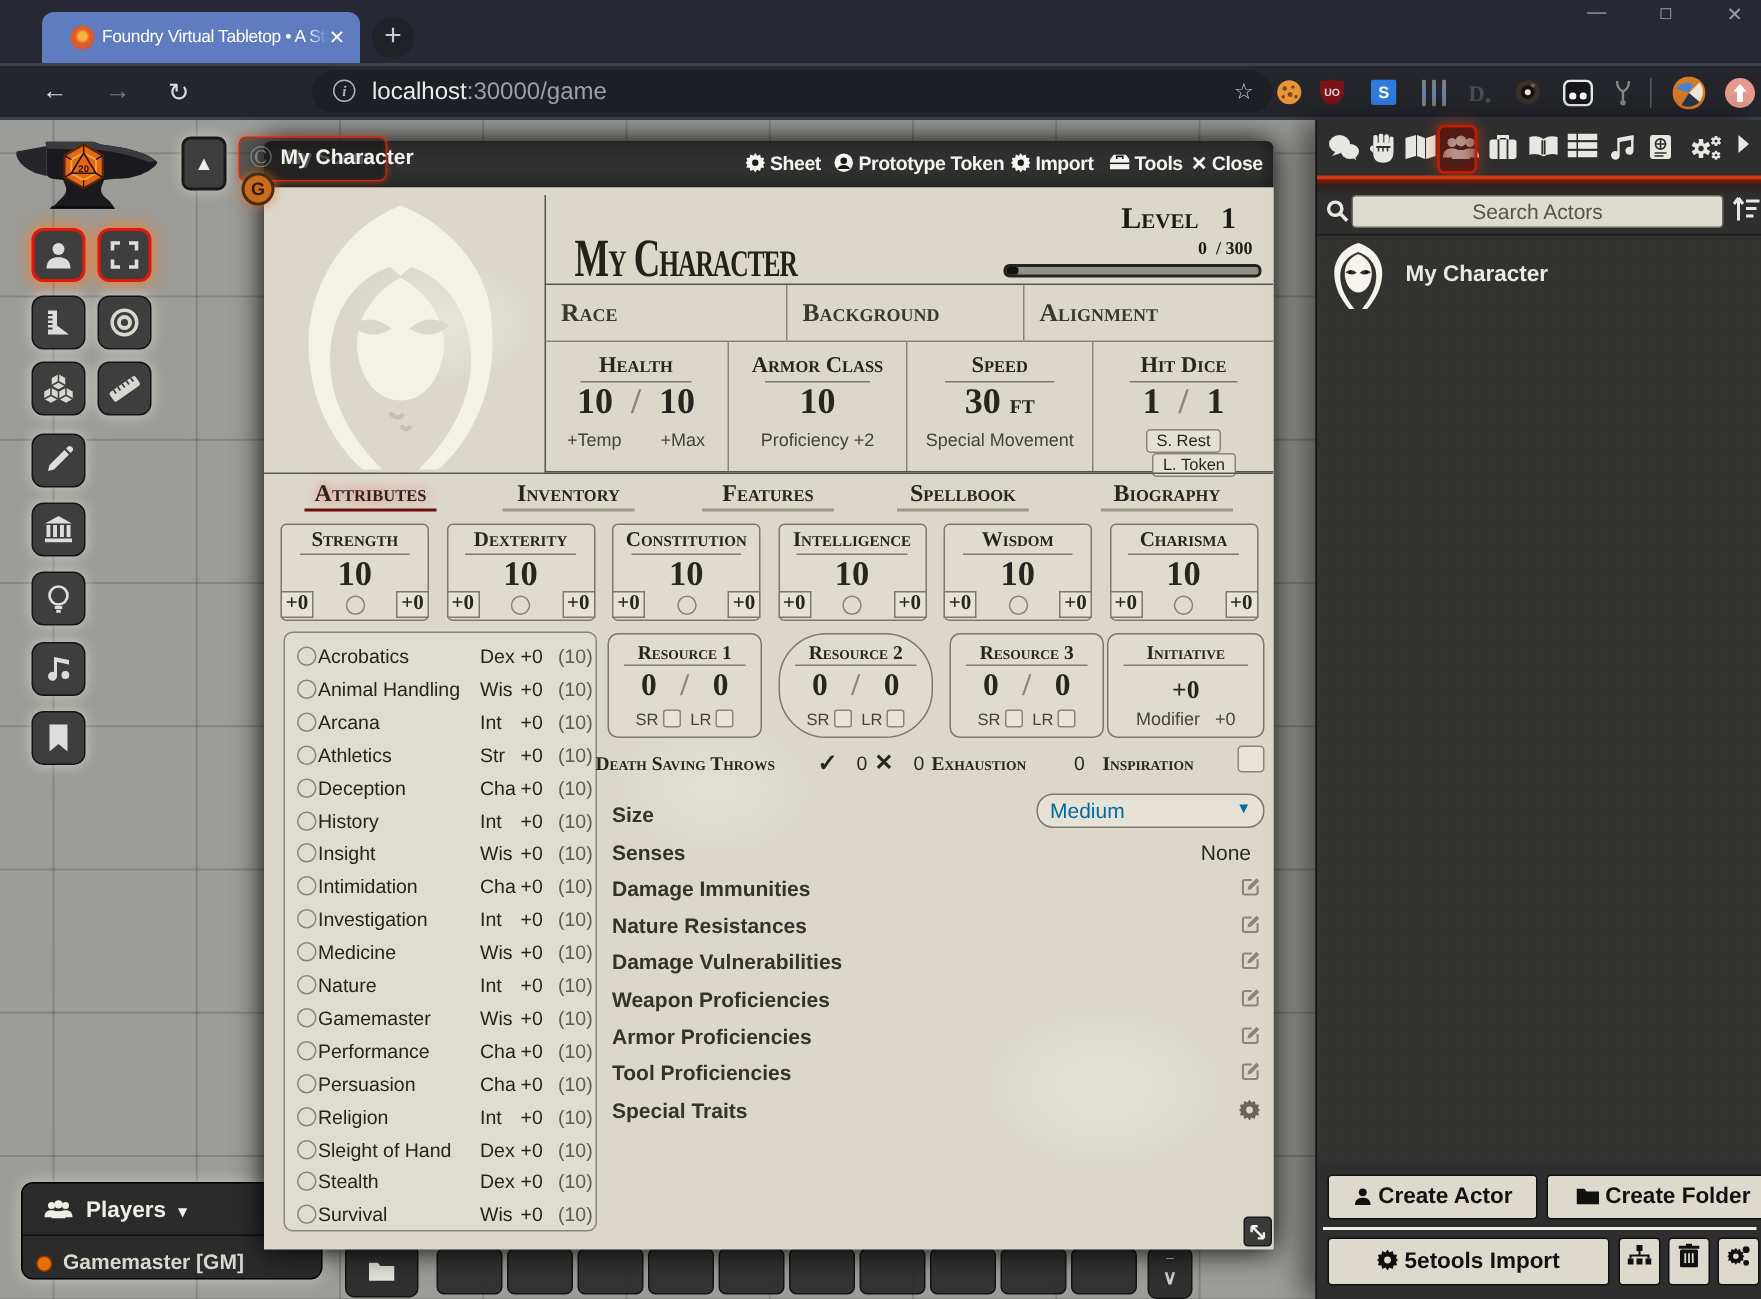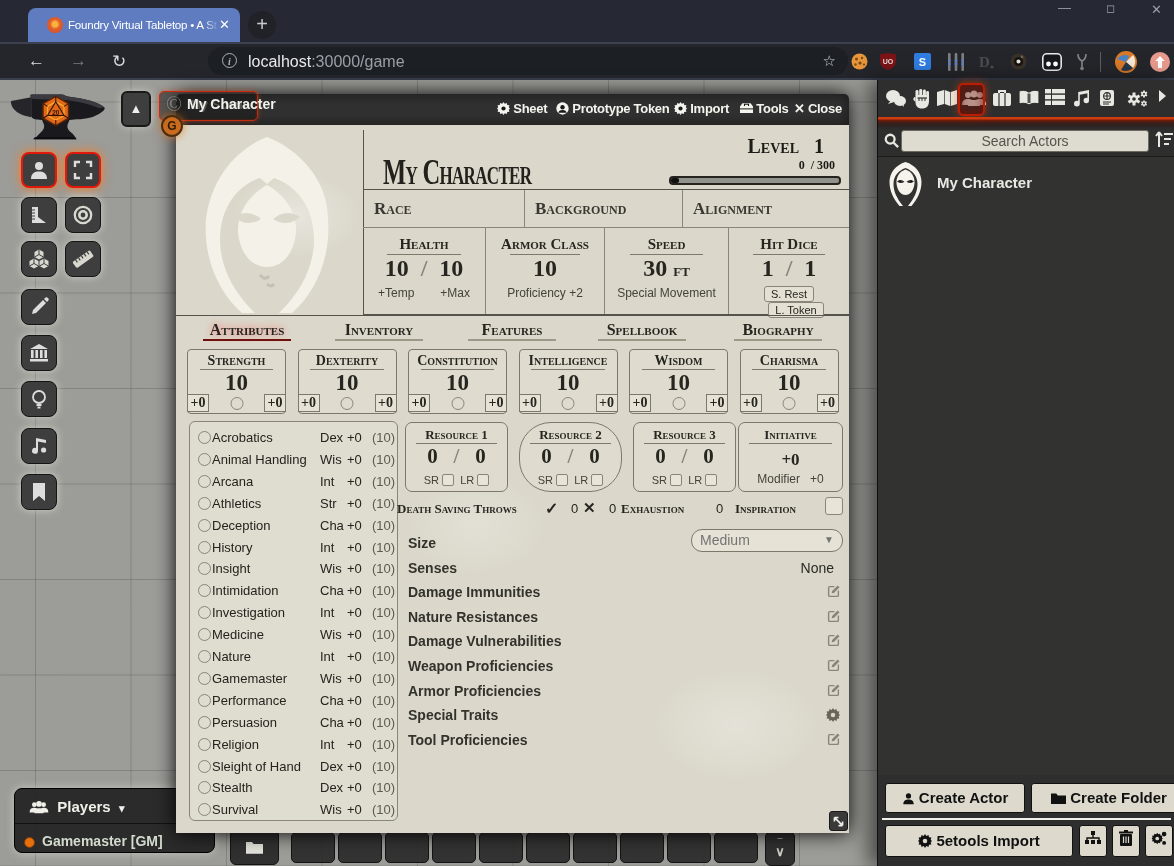--- a/index.html
+++ b/index.html
@@ -126,21 +126,21 @@
 .cbx { display:inline-block; width:12px; height:12px; background:#e8e5d8; border:1px solid #8a857a; border-radius:2px; vertical-align:-2px; }
 
 
 #death { position:absolute; left:221px; top:376px; width:452px; height:22px; font-size:13px; color:#26251f; }
 
 
 #traits { position:absolute; left:232px; top:407px; width:435px; }
 .trow { position:relative; height:24.6px; }
 .trow .lb { position:absolute; left:0; top:3px; font-weight:bold; font-size:14px; color:#33322c; }
 .trow .ed { position:absolute; right:3px; top:4px; color:#7a756a; font-size:12px; }
-#sizesel { position:absolute; right:0px; top:-3px; width:152px; height:23px; background:#e6e3d6; border:1px solid #7d786c; border-radius:11px; font-size:14px; color:#737373; padding:2px 8px; }
+#sizesel { position:absolute; right:0px; top:-3px; width:152px; height:23px; background:#e6e3d6; border:1px solid #7d786c; border-radius:11px; font-size:14px; color:#0369a1; padding:2px 8px; }
 
 
 #rsz { position:absolute; right:1px; bottom:1px; width:19px; height:20px; background:#3a3a3a; border:1px solid #191919; border-radius:3px; color:#eee; text-align:center; }
 
 
 #sidebar { position:absolute; left:877px; top:0; width:297px; height:786px; background:#2e2e2e; border-left:1px solid #101010; box-shadow:-9px 0 18px rgba(0,0,0,0.5); }
 #stabs { position:absolute; left:0; top:0; width:100%; height:38px; }
 #sdivider { position:absolute; left:0; top:37px; width:100%; height:13px; background:linear-gradient(to bottom, #cf3c10 0 2px, #761c06 3px, rgba(70,14,4,0.5) 6px, rgba(40,8,2,0.25) 9px, transparent 13px); }
 #ssearch { position:absolute; left:0; top:46px; width:100%; height:30px; }
 #ssearch input { position:absolute; left:23px; top:4px; width:248px; height:22px; background:#dedbd0; border:1px solid #6e6a60; border-radius:3px; text-align:center; font-size:14px; color:#55534b; font-family:"Liberation Sans",sans-serif; }
@@ -548,31 +548,31 @@
               </svg></div>
           </div>
           <div class="trow">
             <div class="lb">Armor Proficiencies</div>
             <div class="ed"><svg width="13" height="13" viewBox="0 0 14 14">
                 <path d="M1 3 Q1 1 3 1 H8 V2.5 H3 Q2.5 2.5 2.5 3 V11 Q2.5 11.5 3 11.5 H11 Q11.5 11.5 11.5 11 V6 H13 V11 Q13 13 11 13 H3 Q1 13 1 11 Z" fill="#8a857a"></path>
                 <path d="M5.5 6.5 L11.5 0.5 L13.5 2.5 L7.5 8.5 L5 9 Z" fill="#8a857a"></path>
               </svg></div>
           </div>
           <div class="trow">
+            <div class="lb">Tool Proficiencies</div>
+            <div class="ed"><svg width="13" height="13" viewBox="0 0 14 14">
+                <path d="M1 3 Q1 1 3 1 H8 V2.5 H3 Q2.5 2.5 2.5 3 V11 Q2.5 11.5 3 11.5 H11 Q11.5 11.5 11.5 11 V6 H13 V11 Q13 13 11 13 H3 Q1 13 1 11 Z" fill="#8a857a"></path>
+                <path d="M5.5 6.5 L11.5 0.5 L13.5 2.5 L7.5 8.5 L5 9 Z" fill="#8a857a"></path>
+              </svg></div>
+          </div>
+          <div class="trow">
             <div class="lb">Special Traits</div>
             <div class="ed"><svg width="14" height="14" viewBox="0 0 16 16">
                 <path d="M8 0 L9.5 2.2 L12 1.2 L12.6 3.8 L15.3 4 L14.5 6.6 L16 8 L14.5 9.4 L15.3 12 L12.6 12.2 L12 14.8 L9.5 13.8 L8 16 L6.5 13.8 L4 14.8 L3.4 12.2 L0.7 12 L1.5 9.4 L0 8 L1.5 6.6 L0.7 4 L3.4 3.8 L4 1.2 L6.5 2.2 Z" fill="#6a655b"></path>
                 <circle cx="8" cy="8" r="2.6" fill="#dbd8cb"></circle>
-              </svg></div>
-          </div>
-          <div class="trow">
-            <div class="lb">Tool Proficiencies</div>
-            <div class="ed"><svg width="13" height="13" viewBox="0 0 14 14">
-                <path d="M1 3 Q1 1 3 1 H8 V2.5 H3 Q2.5 2.5 2.5 3 V11 Q2.5 11.5 3 11.5 H11 Q11.5 11.5 11.5 11 V6 H13 V11 Q13 13 11 13 H3 Q1 13 1 11 Z" fill="#8a857a"></path>
-                <path d="M5.5 6.5 L11.5 0.5 L13.5 2.5 L7.5 8.5 L5 9 Z" fill="#8a857a"></path>
               </svg></div>
           </div>
         </div>
       <div id="rsz"><svg width="13" height="13" viewBox="0 0 16 16" style="margin-top:3px;">
             <path d="M3 3 L13 13 M3 3 L3 8 M3 3 L8 3 M13 13 L13 8 M13 13 L8 13" stroke="#f0f0ea" stroke-width="2" fill="none"></path>
           </svg></div>
     <div class="abil" style="left: 11px;">
           <div class="lbl serif">Strength</div>
           <div class="ul"></div>
           <div class="big">10</div>

